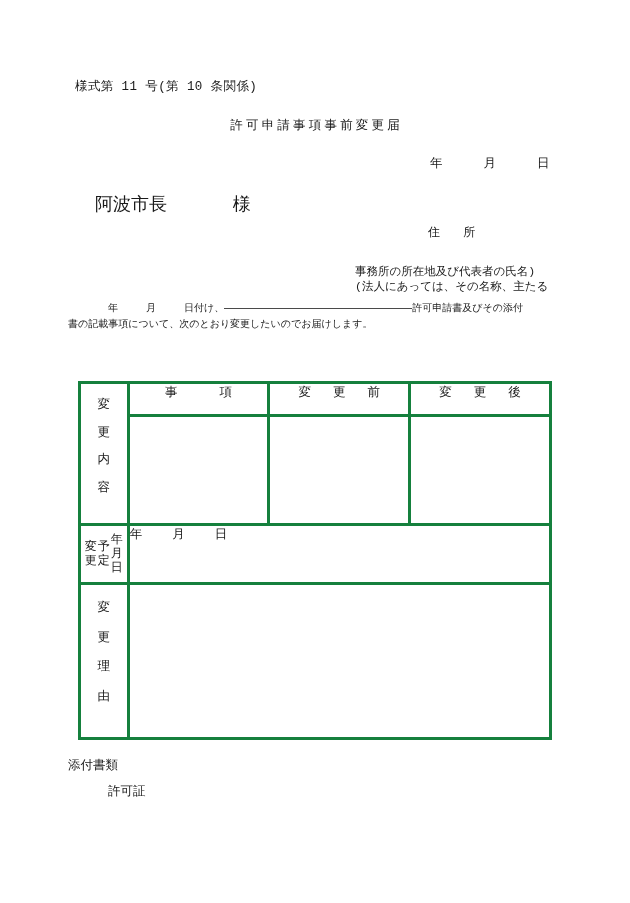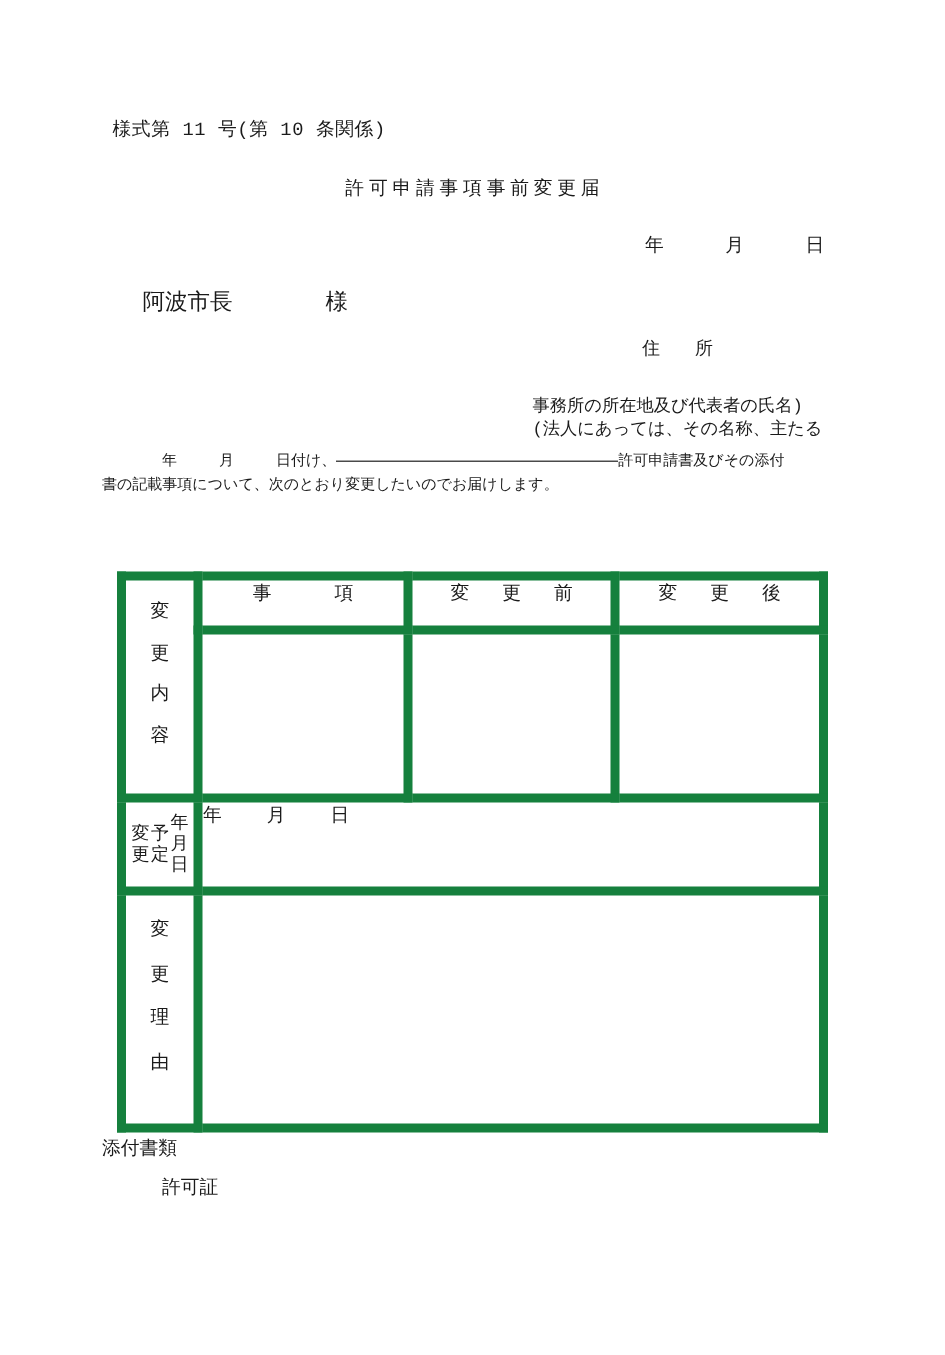--- a/index.html
+++ b/index.html
@@ -43,21 +43,21 @@
     left: 430px;
     top: 155px;
     font-size: 12.5px;
     white-space: nowrap;
   }
   #header-date .sp { display: inline-block; width: 26px; }
 
   #addressee {
     left: 95px;
     top: 192px;
-    font-size: 15px;
+    font-size: 18px;
     white-space: nowrap;
   }
   #addressee .gap { display: inline-block; width: 44px; }
 
   
   #applicant {
     left: 355px;
     top: 227px;
     font-size: 12px;
     line-height: 1.0;
@@ -91,21 +91,21 @@
 
   
   #form-table {
     left: 78px;
     top: 381px;
     width: 474px;
     border-collapse: collapse;
     font-size: 12.5px;
   }
   #form-table td {
-    border: 6px solid #15803d;
+    border: 3px solid #15803d;
     padding: 0;
     vertical-align: top;
   }
   .vlabel {
     width: 46px;
     text-align: center;
     vertical-align: middle;
   }
   .vlabel .vchar {
     display: block;

